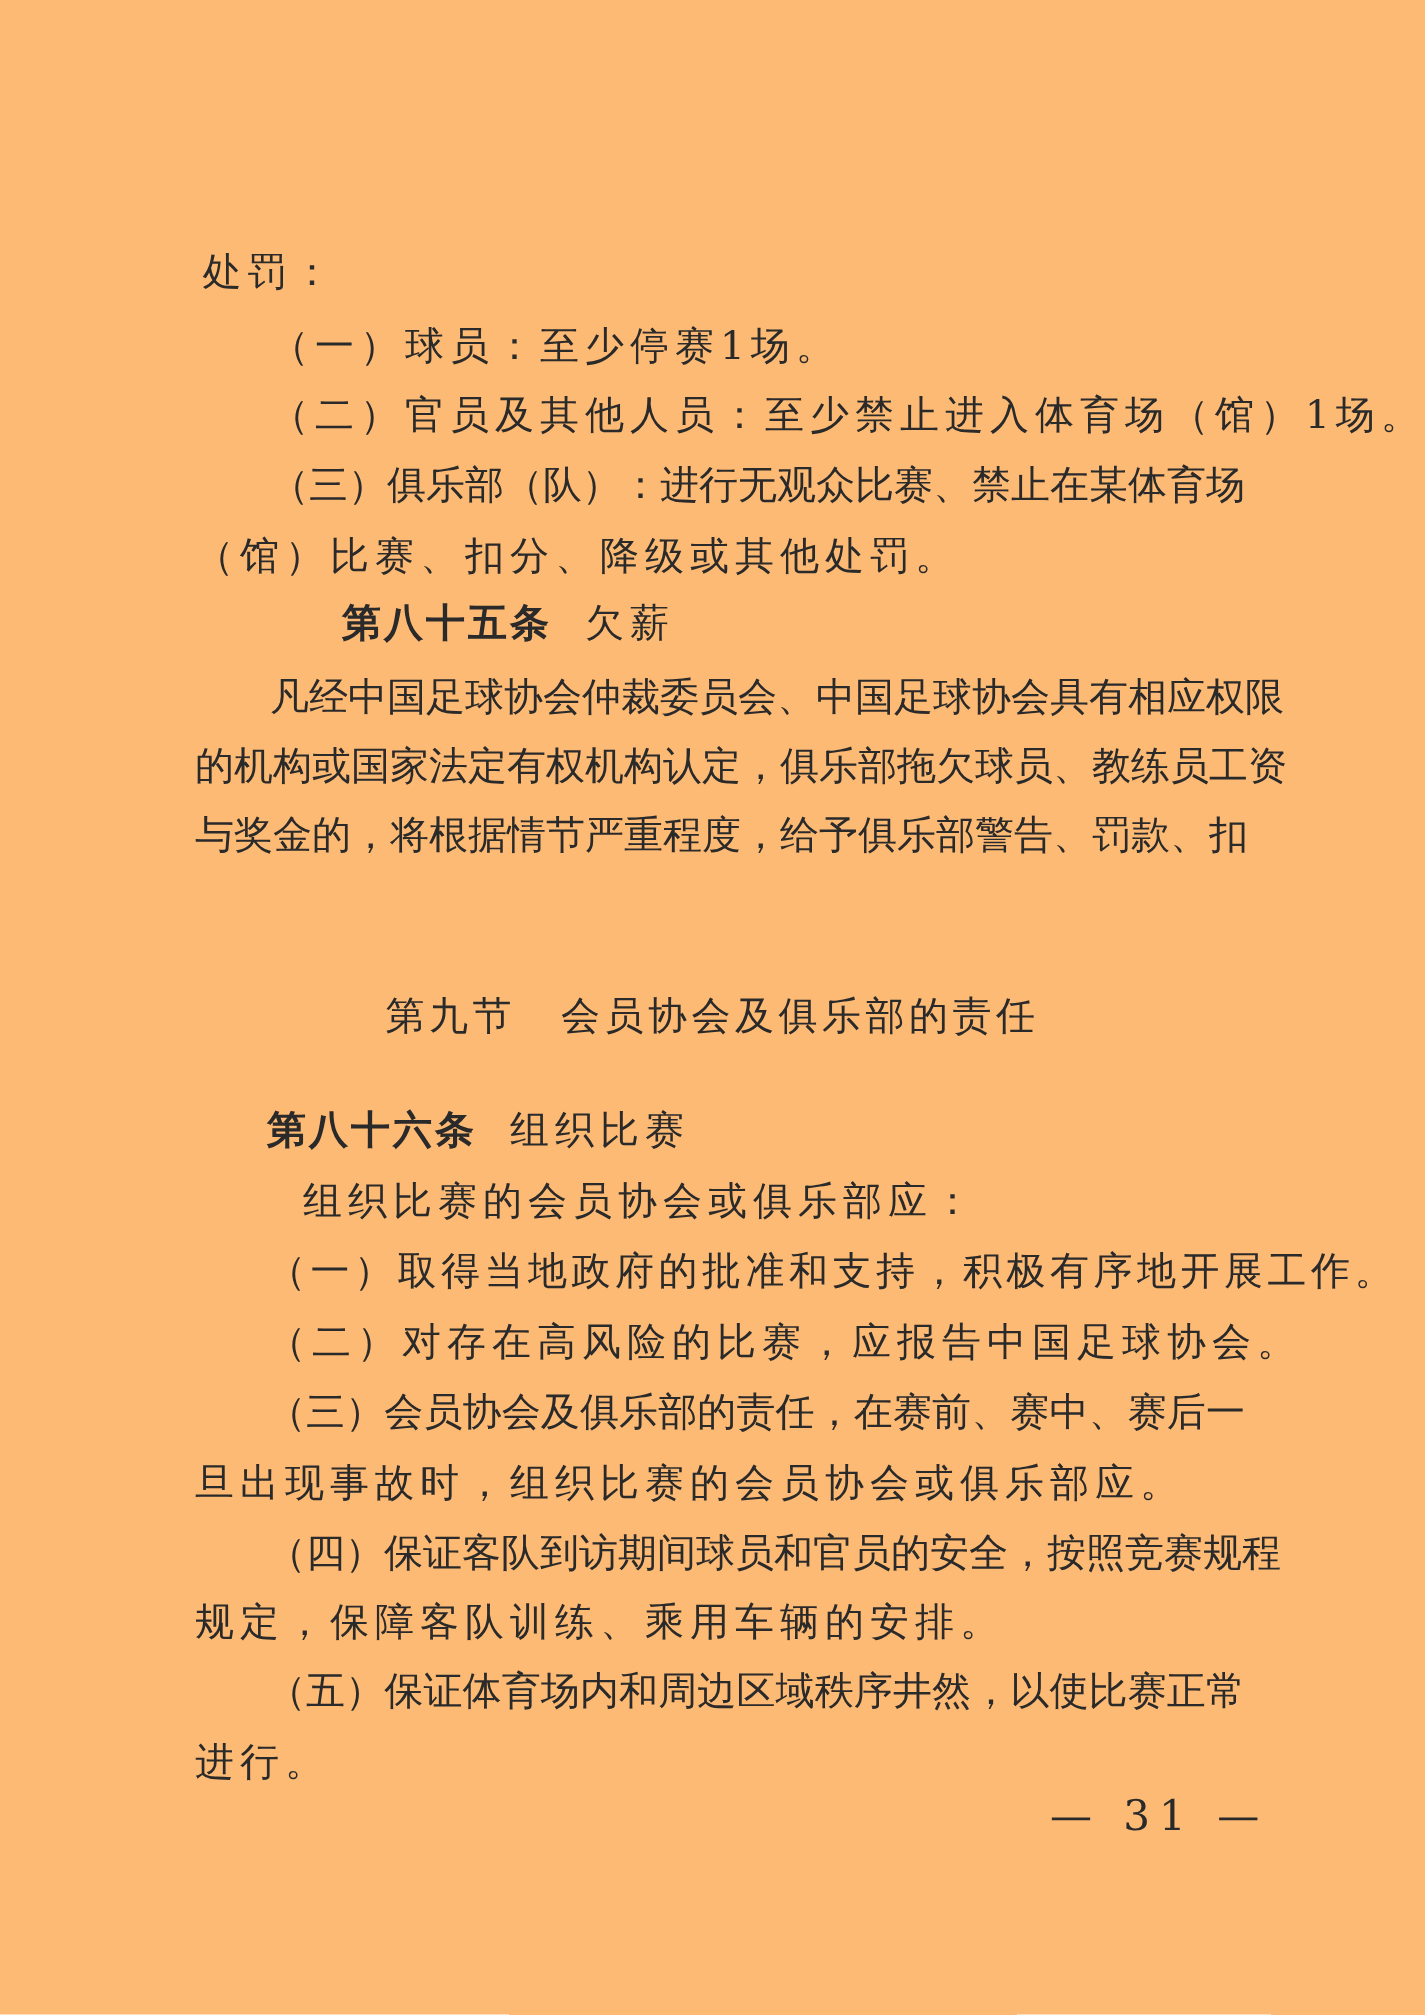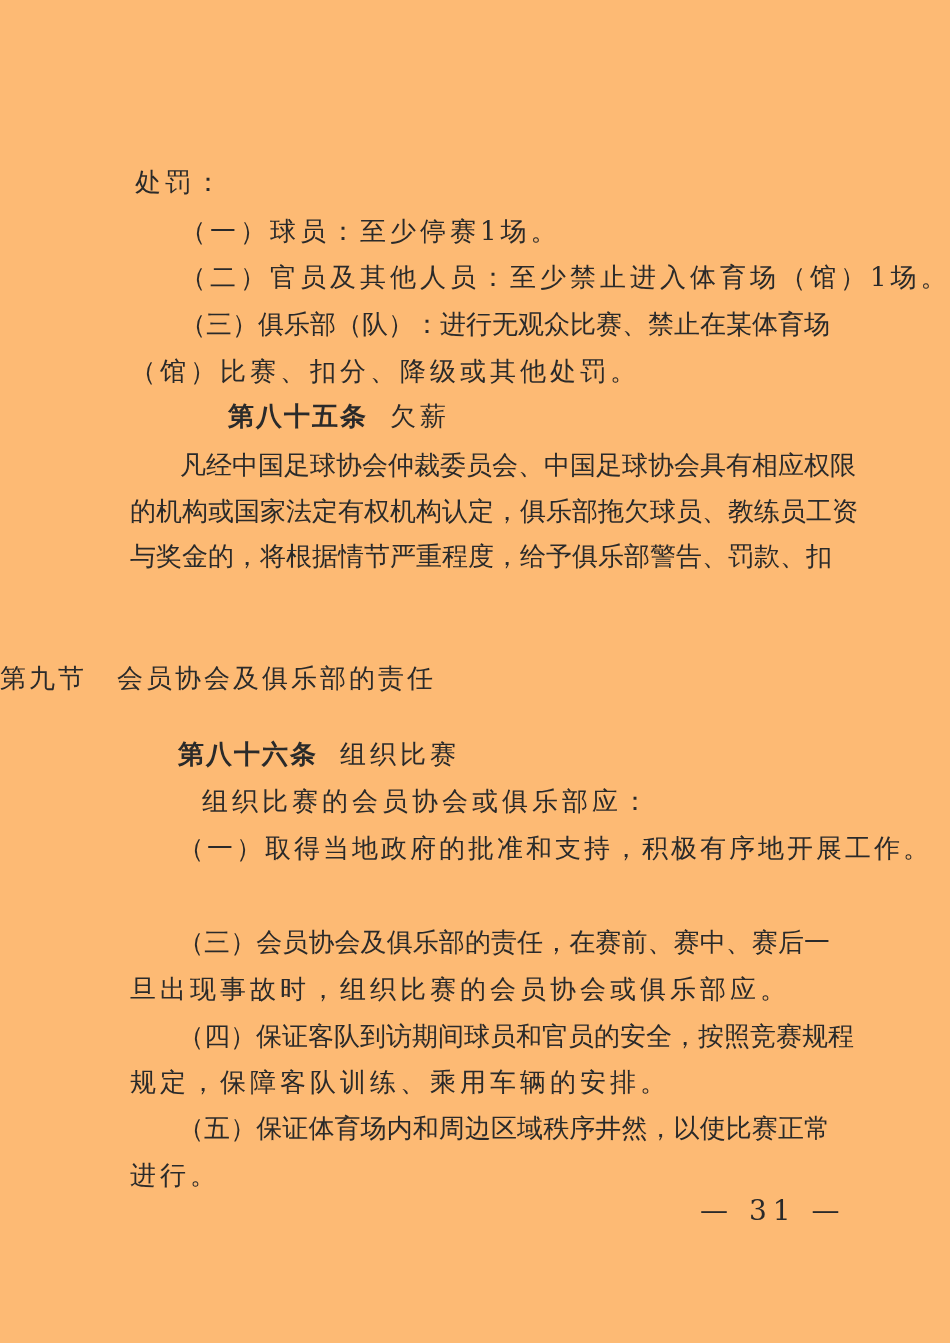--- a/index.html
+++ b/index.html
@@ -43,21 +43,21 @@
     .heading-title {
       margin-left: 22px;
       font-weight: normal;
       font-family: "DejaVu Serif", "Liberation Serif", serif;
       letter-spacing: 4px;
     }
     .section-title {
       position: absolute;
       left: 0;
       width: 950px;
-      text-align: left;
+      text-align: center;
       font-size: 26px;
       line-height: 36px;
       letter-spacing: 3px;
     }
     .page-number {
       position: absolute;
       left: 700px;
       top: 1195px;
       font-size: 28px;
       line-height: 32px;
@@ -88,20 +88,21 @@
     <span>第九节</span><span style="margin-left:30px;">会员协会及俱乐部的责任</span>
   </div>
 
   <div class="line" style="left:178px; top:736px;">
     <span class="bold">第八十六条</span><span class="heading-title">组织比赛</span>
   </div>
 
   <div class="line" style="left:178px; top:783px;margin-left:24px;">组织比赛的会员协会或俱乐部应：</div>
 
   <div class="line" style="left:178px; top:830px; letter-spacing:3px;">（一）取得当地政府的批准和支持，积极有序地开展工作。</div>
+  <div class="line" style="left:178px; top:877px;">（二）对存在高风险的比赛，应报告中国足球协会。</div>
   <div class="line justify" style="left:178px; top:924px; width:652px;">（三）会员协会及俱乐部的责任，在赛前、赛中、赛后一</div>
   <div class="line" style="left:130px; top:971px;">旦出现事故时，组织比赛的会员协会或俱乐部应。</div>
   <div class="line justify" style="left:178px; top:1018px; width:652px;">（四）保证客队到访期间球员和官员的安全，按照竞赛规程</div>
   <div class="line" style="left:130px; top:1064px;">规定，保障客队训练、乘用车辆的安排。</div>
   <div class="line justify" style="left:178px; top:1110px; width:652px;">（五）保证体育场内和周边区域秩序井然，以使比赛正常</div>
   <div class="line" style="left:130px; top:1157px;">进行。</div>
 
   <div class="page-number">— 31 —</div>
 </div>
 

